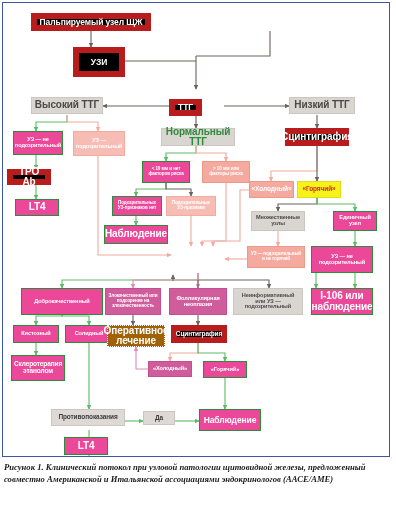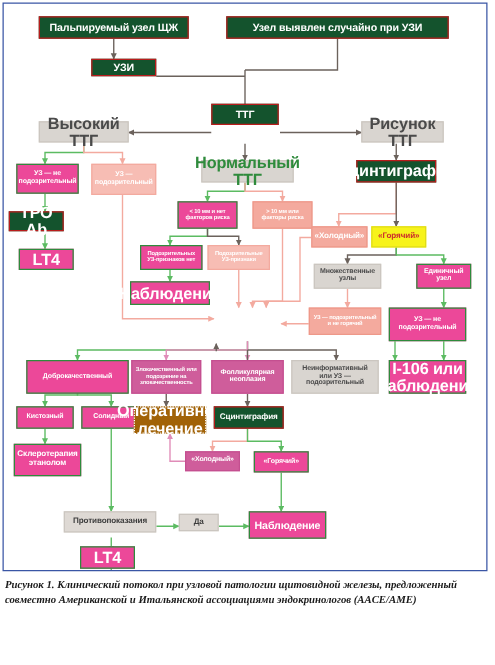--- a/index.html
+++ b/index.html
@@ -18,33 +18,33 @@
 
   
   .node{
     position:absolute;box-sizing:border-box;
     display:flex;align-items:center;justify-content:center;
     text-align:center;font-weight:bold;line-height:1.05;
     letter-spacing:-0.1px;
     padding:1px 2px;
     z-index:3;
   }
-  .blue{background:#14532d;color:#ffffff;border:1px solid #b91c1c;}
+  .blue{background:#000000;color:#ffffff;border:6px solid #b91c1c;}
   .green{background:#ec4899;color:#ffffff;border:1px solid #2e8b3c;}
   .pink{background:#f7bdb4;color:#ffffff;border:1px solid #f3aa9f;}
   .pink-dk{background:#f4aa9e;color:#ffffff;border:1px solid #ee9889;}
   .magenta{background:#cf5d9b;color:#ffffff;border:1px solid #c44f90;}
   .magenta-dot{background:#a16207;color:#ffffff;border:1px dotted #ffffff;}
   .grey{background:#d9d5d0;color:#4a4a4a;border:1px solid #cbc6c0;}
   .grey-d{background:#ded9d4;color:#3d3d3d;border:1px solid #cbc6c0;}
   .yellow{background:#f7f31a;color:#cc2c2c;border:1px solid #e0dc18;}
   .greenlabel{color:#2f8b3c;}
 
   .f9{font-size:8.5px;}
-  .f8{font-size:13px;text-align:center;}
+  .f8{font-size:10px;text-align:center;}
   .f7{font-size:6.5px;}
   .f6{font-size:5.6px;}
   .f5{font-size:4.6px;}
 
   
   .caption{
     position:absolute;left:4px;top:462px;width:388px;
     font-size:8.6px;font-weight:bold;font-style:italic;color:#1a1a1a;
     line-height:1.35;font-family:"Liberation Serif","DejaVu Serif",serif;
   }
@@ -158,25 +158,24 @@
 
           <path d="M172,418 L196,418" stroke="#5cbb62" marker-end="url(#ag)"></path>
 
           <path d="M86,427 L86,438" stroke="#5cbb62" marker-end="url(#ag)"></path>
 
           <path d="M86,450 L86,462" stroke="#5cbb62" marker-end="url(#ag)"></path>
         </g>
       </svg>
 
       <div class="node blue f9" style="left:28px;top:10px;width:120px;height:18px;">Пальпируемый узел ЩЖ</div>
-      <div class="node blue f9" style="left:178px;top:10px;width:178px;height:18px;">Узел выявлен случайно при УЗИ</div>
-      <div class="node blue f9" style="left:70px;top:44px;width:52px;height:14px;">УЗИ</div>
-      <div class="node blue f9" style="left:166px;top:80px;width:54px;height:17px;">ТТГ</div>
+      <div class="node blue f9" style="left:70px;top:44px;width:52px;height:30px;">УЗИ</div>
+      <div class="node blue f9" style="left:166px;top:96px;width:33px;height:17px;">ТТГ</div>
       <div class="node grey f8" style="left:28px;top:94px;width:72px;height:17px;">Высокий ТТГ</div>
-      <div class="node grey f8" style="left:286px;top:94px;width:66px;height:17px;">Рисунок ТТГ</div>
+      <div class="node grey f8" style="left:286px;top:94px;width:66px;height:17px;">Низкий ТТГ</div>
       <div class="node grey f8 greenlabel" style="left:158px;top:125px;width:74px;height:18px;">Нормальный ТТГ</div>
 
       <div class="node green f6" style="left:10px;top:128px;width:50px;height:24px;">УЗ — не подозрительный</div>
       <div class="node pink f6" style="left:70px;top:128px;width:52px;height:25px;">УЗ — подозрительный</div>
       <div class="node blue f8" style="left:4px;top:166px;width:44px;height:16px;">ТРО Ab</div>
       <div class="node green f8" style="left:12px;top:196px;width:44px;height:17px;">LT4</div>
       <div class="node blue f8" style="left:282px;top:125px;width:64px;height:18px;">Сцинтиграфия</div>
 
       <div class="node green f5" style="left:139px;top:158px;width:48px;height:22px;">&lt; 10 мм и нет факторов риска</div>
       <div class="node pink-dk f5" style="left:199px;top:158px;width:48px;height:22px;">&gt; 10 мм или факторы риска</div>

